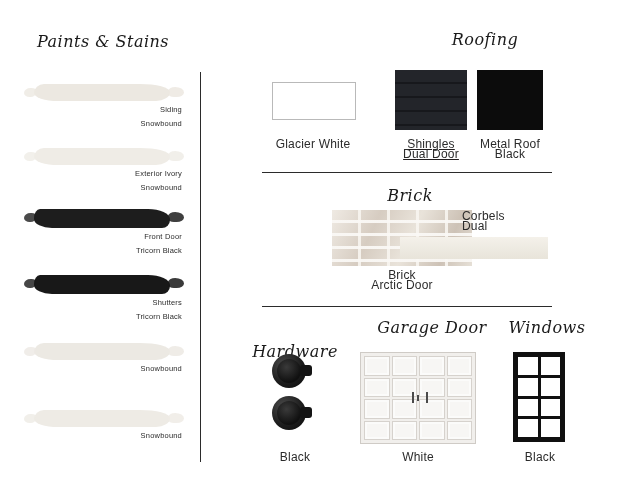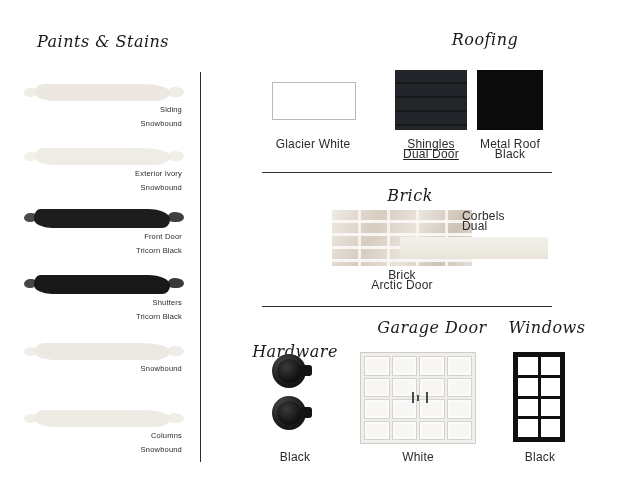--- a/index.html
+++ b/index.html
@@ -293,21 +293,20 @@
     <div class="swatch-label">Tricorn Black</div>
   </div>
 
   <div class="paint-entry" style="top:343px">
     <div class="brush light" style="background:#ece9e3"></div>
     <div class="swatch-label">Snowbound</div>
   </div>
 
   <div class="paint-entry" style="top:410px">
     <div class="brush light" style="background:#eeebe5"></div>
-    <div class="swatch-label">Columns</div>
     <div class="swatch-label">Snowbound</div>
   </div>
 
   <div id="vertical-divider"></div>
   <div class="h-divider" id="divider-top"></div>
   <div class="h-divider" id="divider-mid"></div>
 
   <div id="vinyl-swatch"></div>
   <div class="caption" id="vinyl-caption">Glacier White</div>
 

